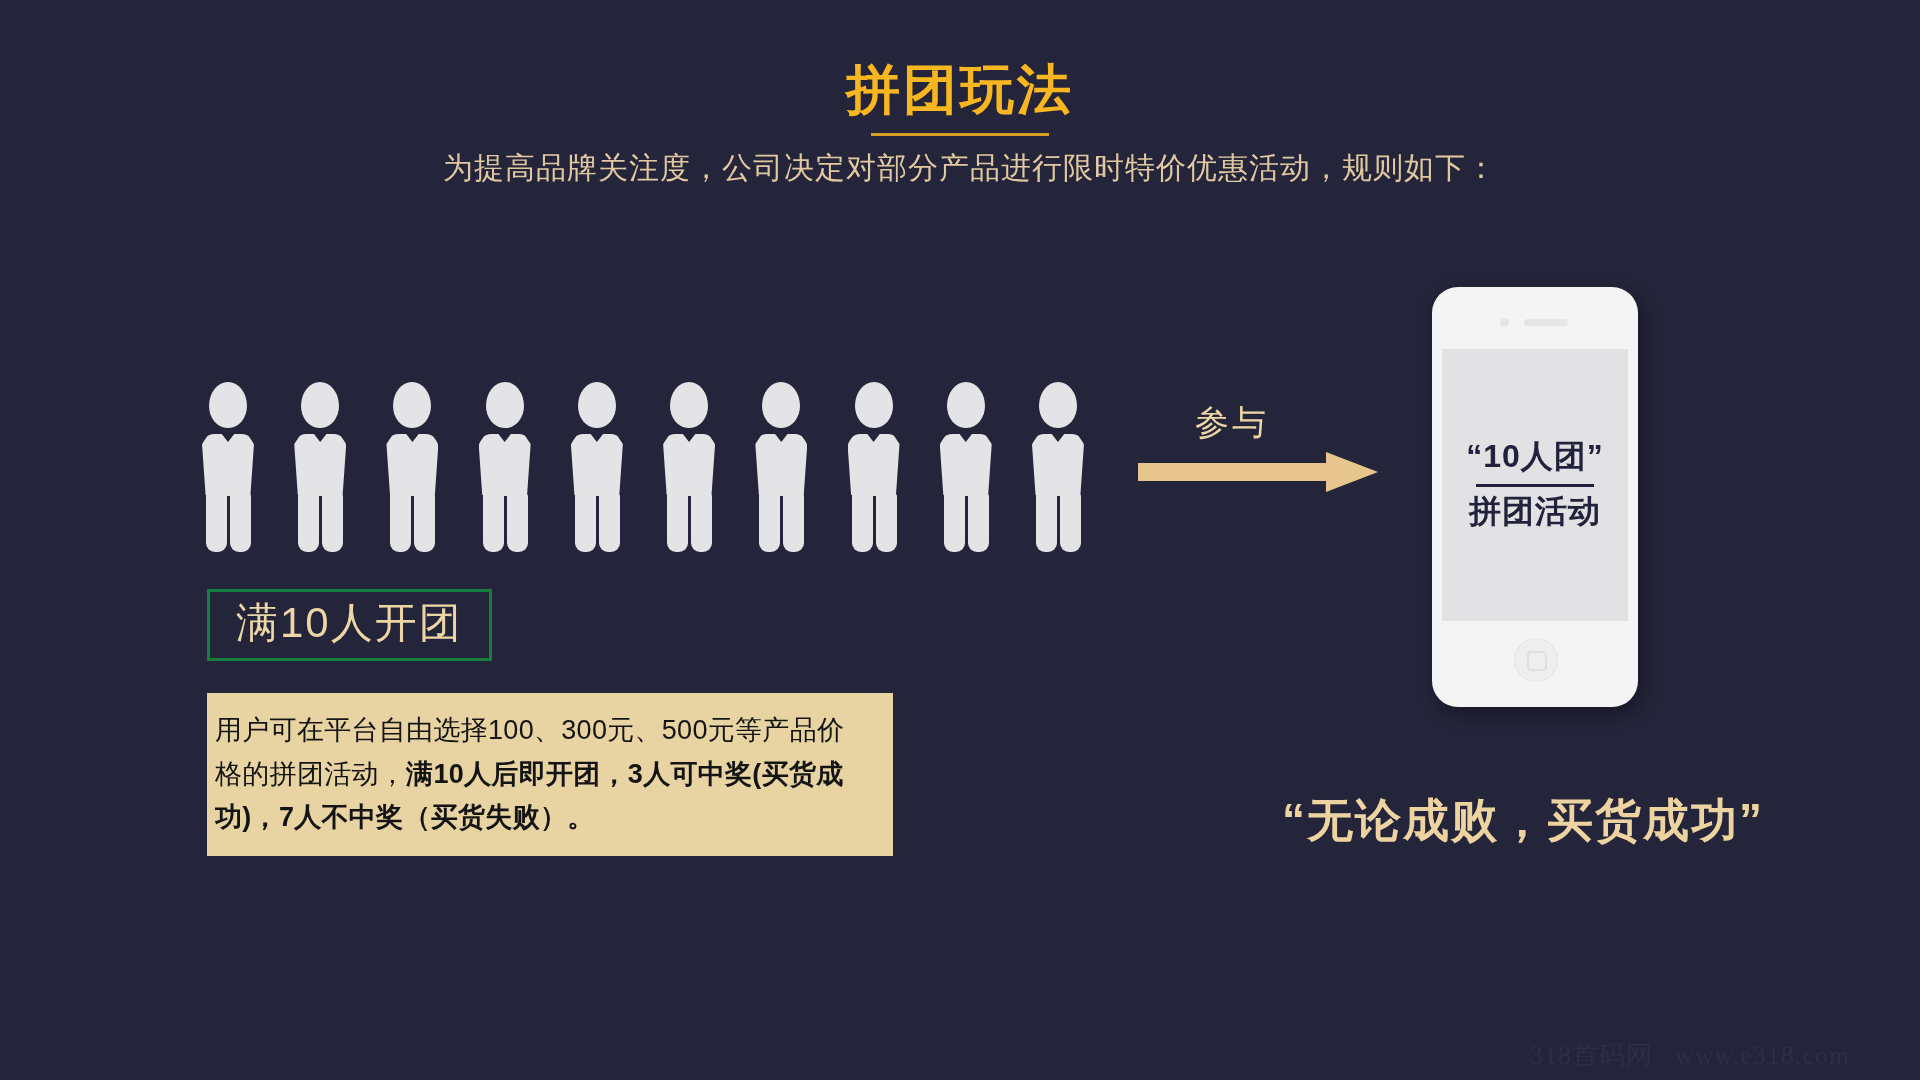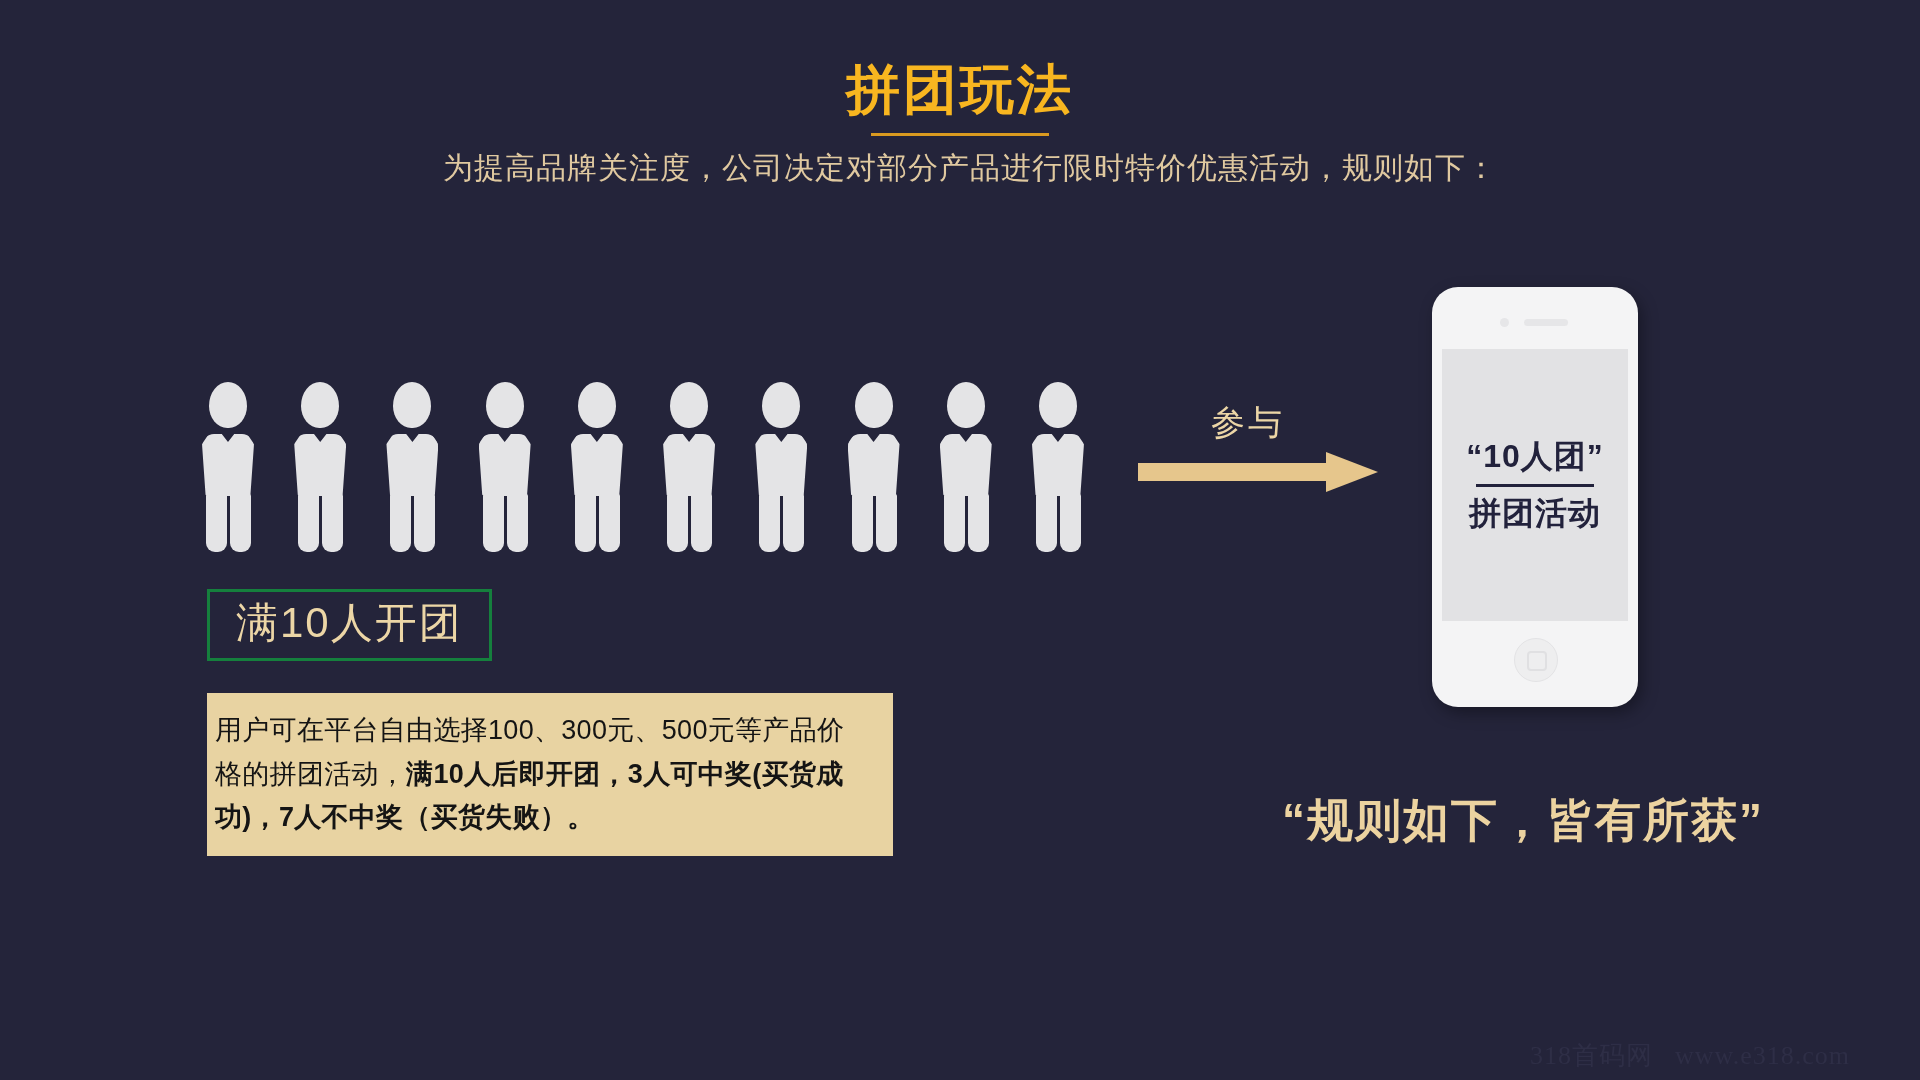--- a/index.html
+++ b/index.html
@@ -133,21 +133,20 @@
   #rules-text b { font-weight: bold; }
 
   
   #participate-label {
     position: absolute;
     left: 1195px;
     top: 400px;
     font-size: 34px;
     color: #ecd6a6;
     letter-spacing: 3px;
-    margin-left: 16px;
   }
   #arrow {
     position: absolute;
     left: 1138px;
     top: 452px;
     width: 240px;
     height: 40px;
   }
   #arrow .shaft {
     position: absolute;
@@ -221,20 +220,21 @@
     height: 3px;
     background: #22223c;
     margin: 9px 0 9px 0;
   }
   #phone-screen-subtitle {
     font-size: 32px;
     font-weight: bold;
     color: #22223c;
     letter-spacing: 1px;
     line-height: 1.1;
+    font-family: Liberation Mono, monospace;
   }
   #phone-home {
     position: absolute;
     left: 82px;
     top: 351px;
     width: 42px;
     height: 42px;
     border-radius: 50%;
     background: #eeeeef;
     border: 1px solid #e3e3e5;
@@ -367,19 +367,19 @@
     <span id="phone-camera"></span>
     <span id="phone-speaker"></span>
     <div id="phone-screen">
       <div id="phone-screen-title">“10人团”</div>
       <div id="phone-screen-divider"></div>
       <div id="phone-screen-subtitle">拼团活动</div>
     </div>
     <span id="phone-home"></span>
   </div>
 
-  <div id="bottom-quote">“规则如下，皆有所获”</div>
+  <div id="bottom-quote">“无论成败，买货成功”</div>
 
   <div id="watermark">
     <span class="wm-name">318首码网</span><span class="wm-url">www.e318.com</span>
   </div>
 
 </div>
 
 </body></html>

